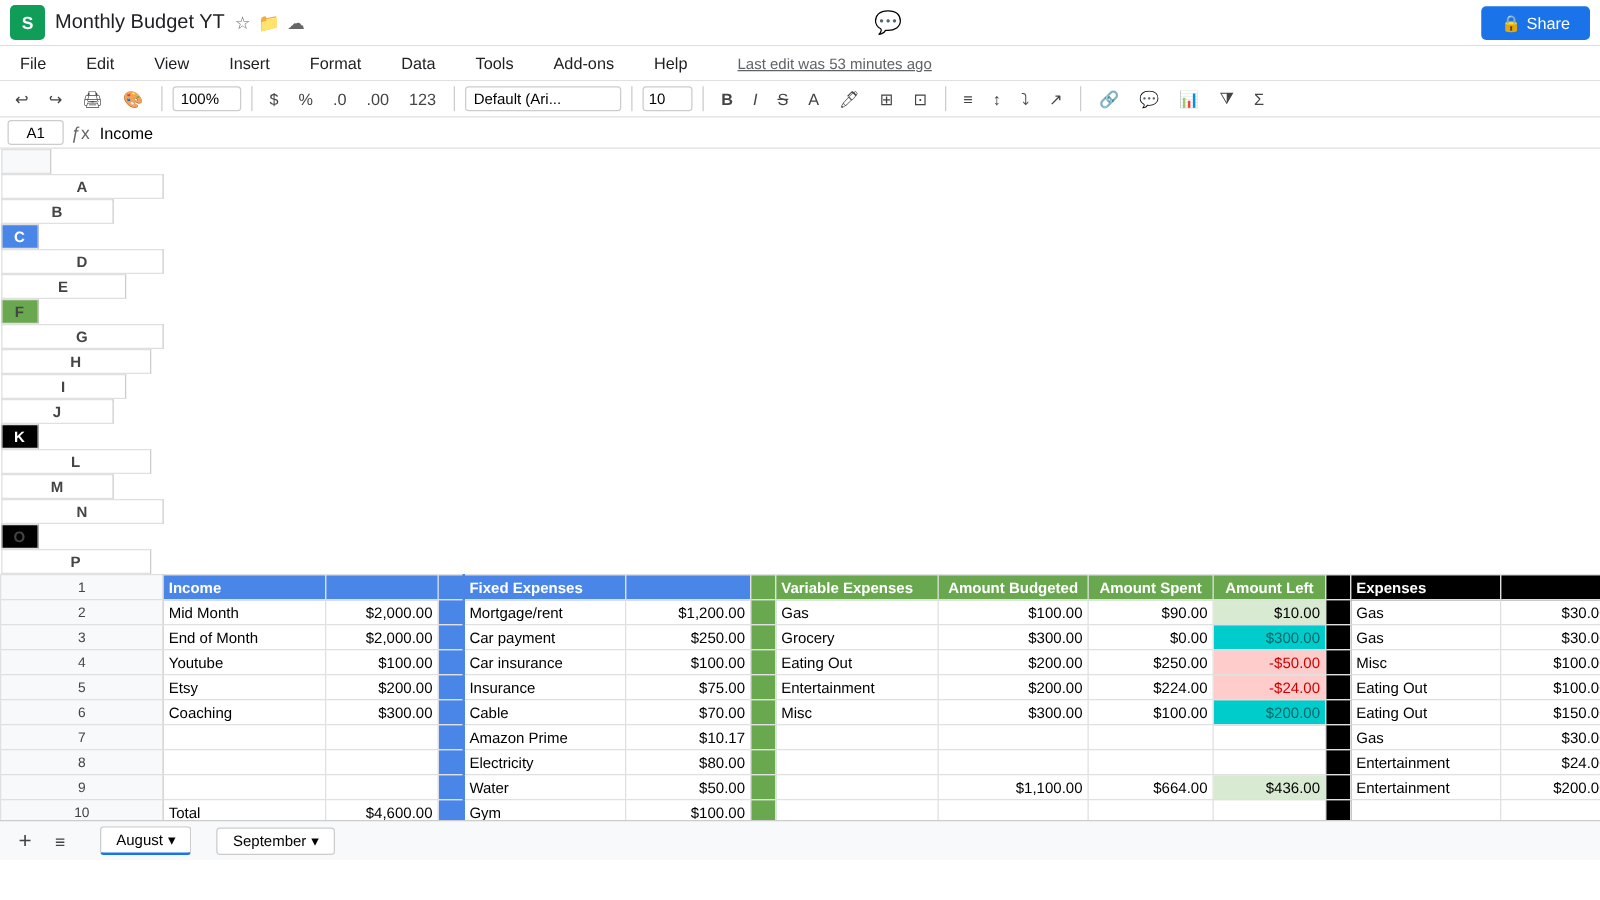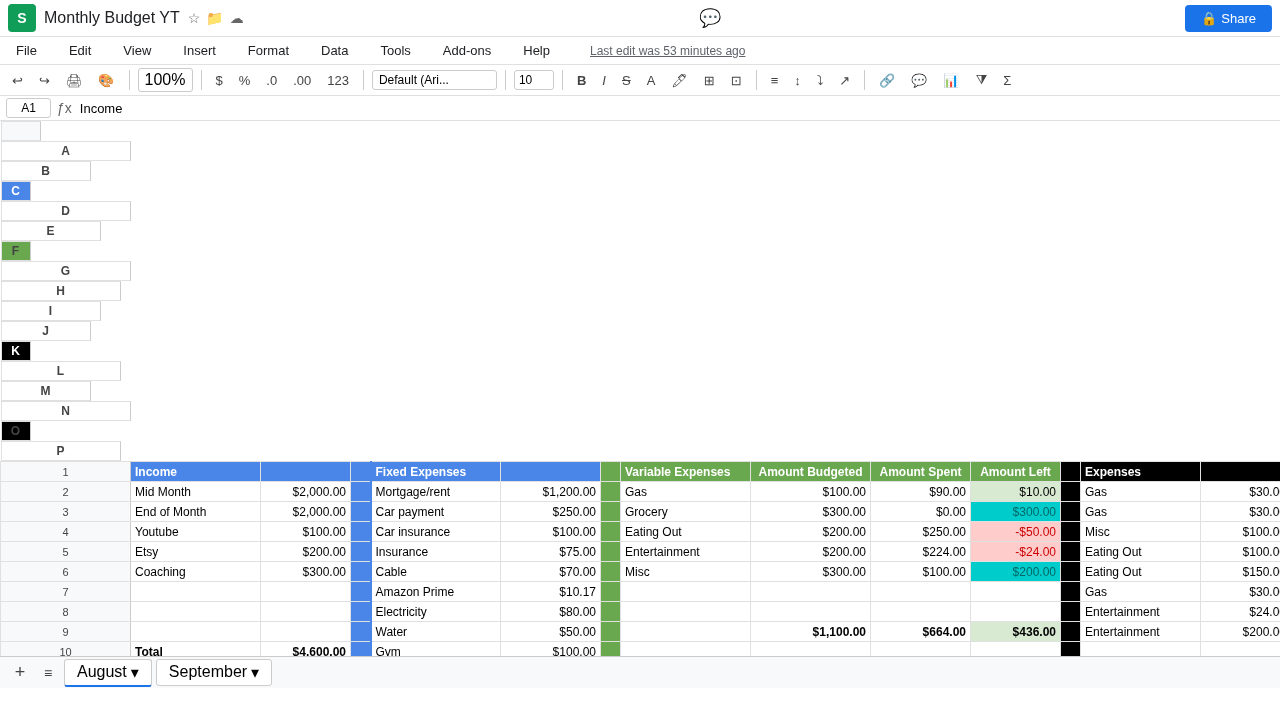--- a/index.html
+++ b/index.html
@@ -15,21 +15,21 @@
 
     
     #menu-bar { display: flex; align-items: center; padding: 2px 8px; background: #fff; border-bottom: 1px solid #e0e0e0; gap: 16px; }
     .menu-item { padding: 4px 8px; cursor: pointer; color: #202124; border-radius: 4px; font-size: 13px; }
     #last-edit { margin-left: 16px; color: #5f6368; font-size: 12px; text-decoration: underline; cursor: pointer; }
 
     
     #toolbar { display: flex; align-items: center; padding: 3px 6px; background: #fff; border-bottom: 1px solid #e0e0e0; gap: 4px; font-size: 12px; }
     .tb-btn { padding: 3px 6px; cursor: pointer; border: none; background: none; border-radius: 3px; color: #444; font-size: 13px; }
     .tb-separator { width: 1px; height: 20px; background: #ccc; margin: 0 4px; }
-    #zoom-box { border: 1px solid #ccc; border-radius: 3px; padding: 2px 6px; font-size: 16px; width: 55px; }
+    #zoom-box { border: 1px solid #ccc; border-radius: 3px; padding: 2px 6px; font-size: 12px; width: 55px; }
     #font-size-box { border: 1px solid #ccc; border-radius: 3px; padding: 2px 4px; font-size: 12px; width: 40px; }
     #font-name-box { border: 1px solid #ccc; border-radius: 3px; padding: 2px 6px; font-size: 12px; width: 125px; }
 
     
     #formula-bar { display: flex; align-items: center; padding: 2px 6px; border-bottom: 1px solid #e0e0e0; gap: 6px; }
     #cell-ref { width: 45px; border: 1px solid #ccc; border-radius: 3px; padding: 2px 4px; font-size: 12px; text-align: center; }
     #formula-icon { color: #666; font-size: 14px; }
     #formula-content { flex: 1; border: none; outline: none; font-size: 13px; padding: 2px; }
 
     
@@ -54,29 +54,29 @@
     td.col-i { width: 100px; min-width: 100px; text-align: right; }
     td.col-j { width: 90px; min-width: 90px; text-align: right; }
     td.col-k { width: 20px; min-width: 20px; background: #000; }
     td.col-l { width: 120px; min-width: 120px; }
     td.col-m { width: 90px; min-width: 90px; text-align: right; }
     .red-bg { background: #ffcccc !important; color: #cc0000; }
     td.income-header { background: #4a86e8; color: white; font-weight: bold; }
     td.fixed-header { background: #4a86e8; color: white; font-weight: bold; }
     td.var-header { background: #6aa84f; color: white; font-weight: bold; }
     td.exp-header { background: #000; color: white; font-weight: bold; }
-    td.bold { font-weight: bold; }
+    td.bold { font-weight: normal; }
     td.right { text-align: right; }
 
     
     #overlay { position: absolute; top: 290px; left: 210px; width: 860px; z-index: 100; }
 
     
     #bottom-bar { display: flex; align-items: center; padding: 2px 8px; background: #f8f9fa; border-top: 1px solid #ccc; gap: 4px; height: 32px; }
-    .tab-btn { padding: 3px 12px; border: 1px solid #ccc; border-radius: 3px; cursor: pointer; font-size: 16px; background: white; display: flex; align-items: flex-start; gap: 4px; }
+    .tab-btn { padding: 3px 12px; border: 1px solid #ccc; border-radius: 3px; cursor: pointer; font-size: 12px; background: white; display: flex; align-items: flex-end; gap: 4px; margin-left: 16px; }
     .tab-btn.active { background: white; border-bottom: 2px solid #1a73e8; }
     #add-sheet { width: 24px; height: 24px; border: none; background: none; cursor: pointer; font-size: 18px; color: #444; }
     #sheet-list { width: 24px; height: 24px; border: none; background: none; cursor: pointer; font-size: 14px; color: #444; }
 
     .main-area { display: flex; flex-direction: column; height: calc(720px - 32px); }
   </style>
 </head>
 <body>
 
 <div class="main-area">

